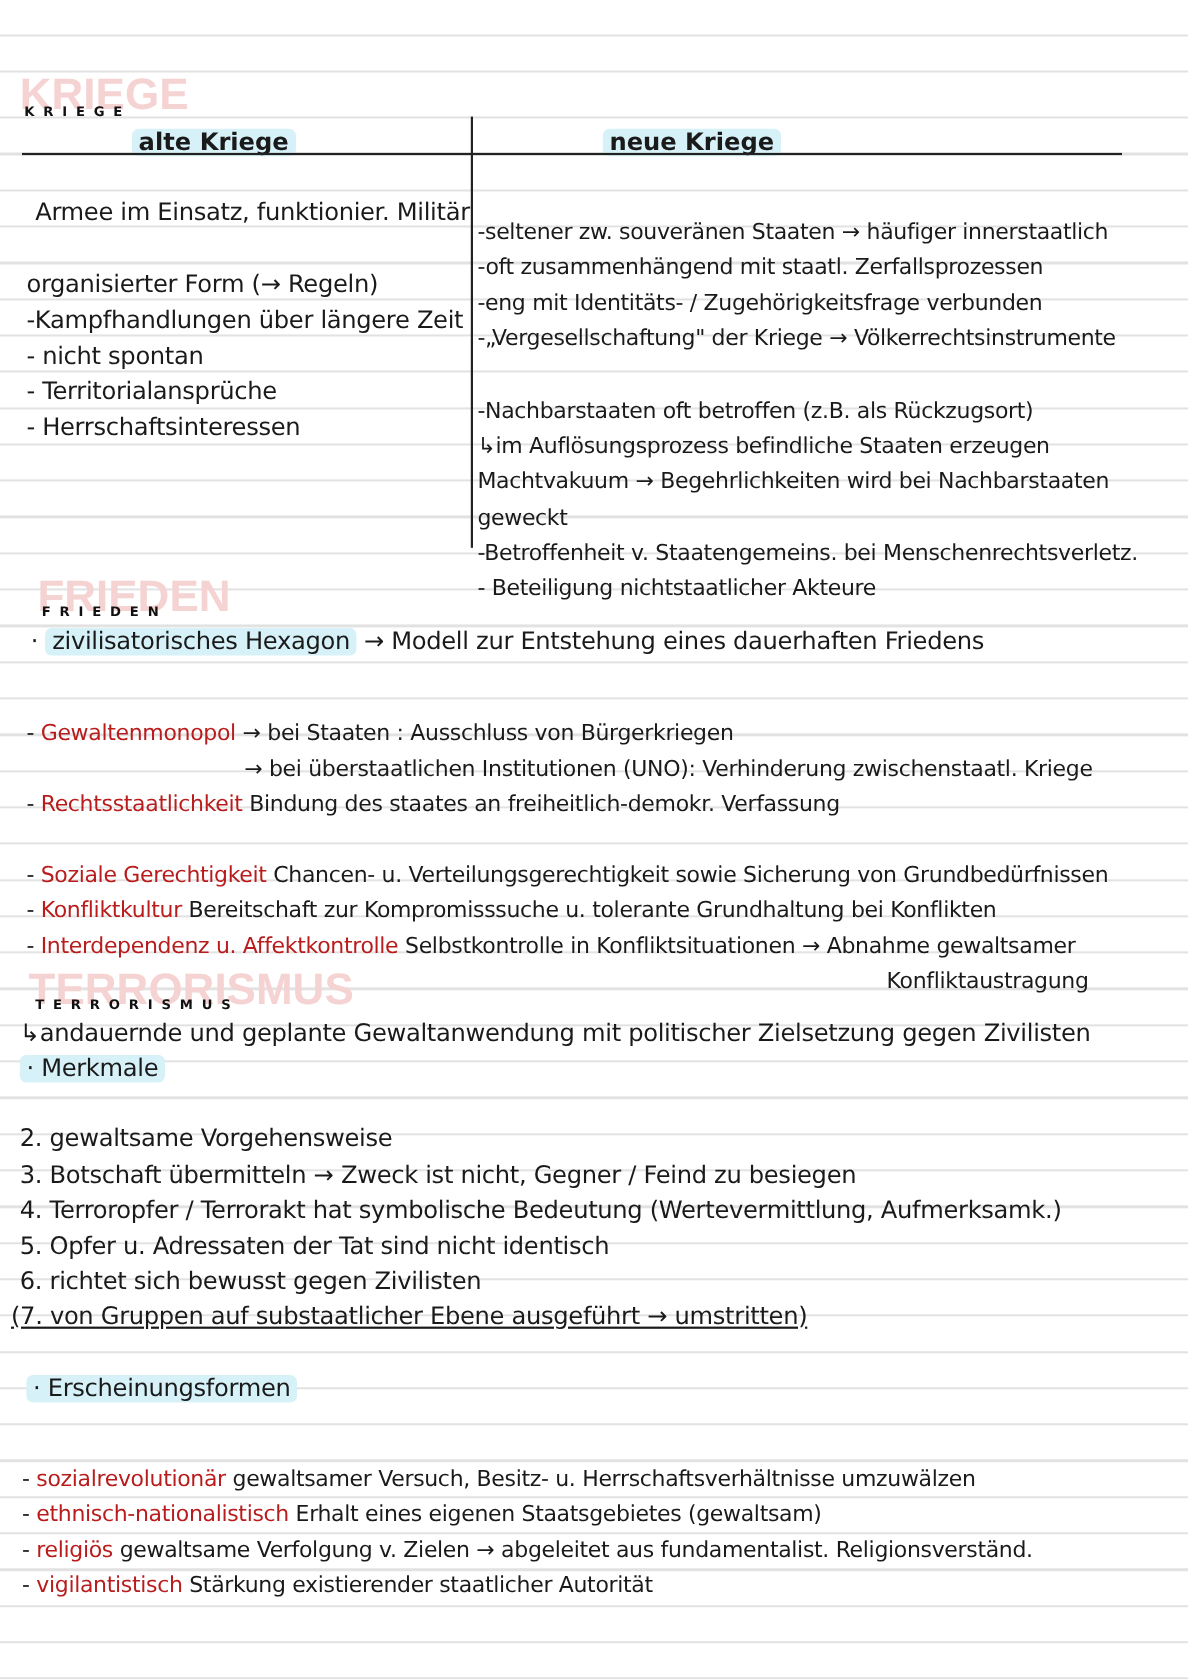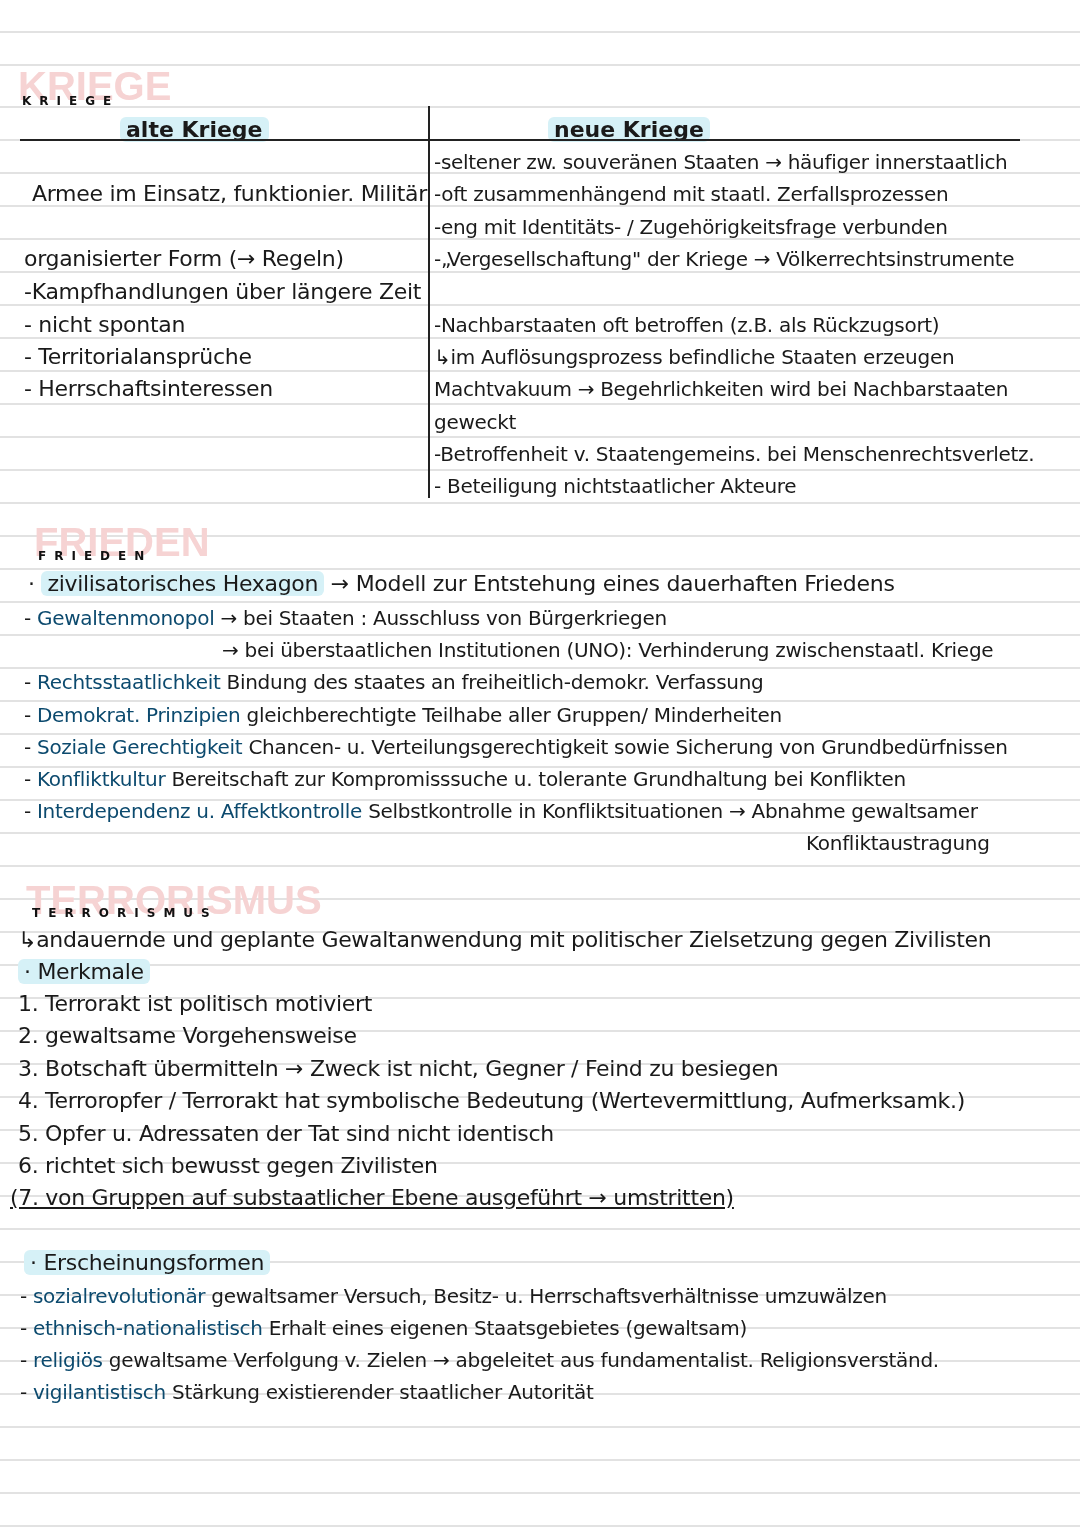--- a/index.html
+++ b/index.html
@@ -60,38 +60,38 @@
       letter-spacing: 8px;
       color: #111;
       line-height: 14px;
       font-weight: bold;
     }
     .hl {
       background: #d6f1f7;
       border-radius: 6px;
       padding: 0 6px;
     }
-    .pink { color: #0c4a6e; }
+    .pink { color: #b91c1c; }
     .col-title {
       position: absolute;
       font-size: 22px;
       line-height: 28px;
       font-weight: bold;
     }
     .rule-h {
       position: absolute;
       height: 2px;
       background: #222;
     }
     .rule-v {
       position: absolute;
       width: 2px;
       background: #222;
     }
-    .sm { font-size: 20px; }
+    .sm { font-size: 20px; margin-top: 48px; }
   </style>
 </head>
 <body>
 
 <div class="ruled"></div>
 
 <div class="page">
 
   <div class="big-heading" style="left:18px; top:66px;">KRIEGE</div>
   <div class="small-heading" style="left:22px; top:94px;">KRIEGE</div>
@@ -121,33 +121,31 @@
   <div class="line sm" style="left:434px; top:440px;">-Betroffenheit v. Staatengemeins. bei Menschenrechtsverletz.</div>
 
   <div class="big-heading" style="left:34px; top:522px;">FRIEDEN</div>
   <div class="small-heading" style="left:38px; top:549px;">FRIEDEN</div>
 
   <div class="line" style="left:28px; top:570px;">· <span class="hl">zivilisatorisches Hexagon</span> <span>→ Modell zur Entstehung eines dauerhaften Friedens</span></div>
 
   <div class="line sm" style="left:24px; top:604px;">- <span class="pink">Gewaltenmonopol</span> <span>→ bei Staaten : Ausschluss von Bürgerkriegen</span></div>
   <div class="line sm" style="left:222px; top:636px;">→ bei überstaatlichen Institutionen (UNO): Verhinderung zwischenstaatl. Kriege</div>
   <div class="line sm" style="left:24px; top:668px;">- <span class="pink">Rechtsstaatlichkeit</span> <span>Bindung des staates an freiheitlich-demokr. Verfassung</span></div>
-  <div class="line sm" style="left:24px; top:701px;">- <span class="pink">Demokrat. Prinzipien</span> <span>gleichberechtigte Teilhabe aller Gruppen/ Minderheiten</span></div>
   <div class="line sm" style="left:24px; top:733px;">- <span class="pink">Soziale Gerechtigkeit</span> <span>Chancen- u. Verteilungsgerechtigkeit sowie Sicherung von Grundbedürfnissen</span></div>
   <div class="line sm" style="left:24px; top:765px;">- <span class="pink">Konfliktkultur</span> <span>Bereitschaft zur Kompromisssuche u. tolerante Grundhaltung bei Konflikten</span></div>
   <div class="line sm" style="left:24px; top:797px;">- <span class="pink">Interdependenz u. Affektkontrolle</span> <span>Selbstkontrolle in Konfliktsituationen → Abnahme gewaltsamer</span></div>
   <div class="line sm" style="left:806px; top:829px;">Konfliktaustragung</div>
 
   <div class="big-heading" style="left:26px; top:880px;">TERRORISMUS</div>
   <div class="small-heading" style="left:32px; top:906px;">TERRORISMUS</div>
 
   <div class="line" style="left:18px; top:926px;">↳andauernde und geplante Gewaltanwendung mit politischer Zielsetzung gegen Zivilisten</div>
   <div class="line" style="left:18px; top:958px;"><span class="hl">· <span>Merkmale</span></span></div>
 
-  <div class="line" style="left:18px; top:990px;">1. Terrorakt ist politisch motiviert</div>
   <div class="line" style="left:18px; top:1022px;">2. gewaltsame Vorgehensweise</div>
   <div class="line" style="left:18px; top:1055px;">3. Botschaft übermitteln → Zweck ist nicht, Gegner / Feind zu besiegen</div>
   <div class="line" style="left:18px; top:1087px;">4. Terroropfer / Terrorakt hat symbolische Bedeutung (Wertevermittlung, Aufmerksamk.)</div>
   <div class="line" style="left:18px; top:1120px;">5. Opfer u. Adressaten der Tat sind nicht identisch</div>
   <div class="line" style="left:18px; top:1152px;">6. richtet sich bewusst gegen Zivilisten</div>
   <div class="line" style="left:10px; top:1184px;text-decoration:underline;">(7. von Gruppen auf substaatlicher Ebene ausgeführt → umstritten)</div>
 
   <div class="line" style="left:24px; top:1249px;"><span class="hl">· <span>Erscheinungsformen</span></span></div>
 
   <div class="line sm" style="left:20px; top:1282px;">- <span class="pink">sozialrevolutionär</span> <span>gewaltsamer Versuch, Besitz- u. Herrschaftsverhältnisse umzuwälzen</span></div>

